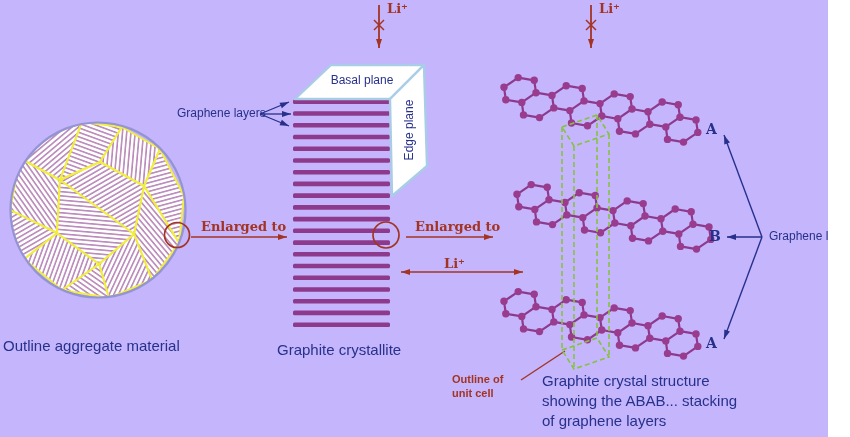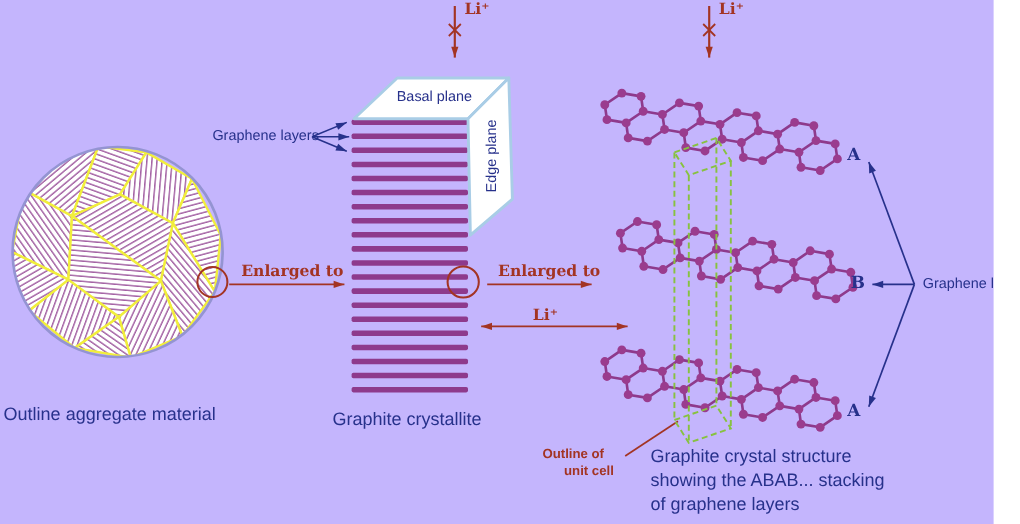--- a/index.html
+++ b/index.html
@@ -296,20 +296,20 @@
   <div class="lbl navy sm" style="left:769px;top:229px;">Graphene layers</div>
 
   <div class="lbl red serifb li" style="left:201px;top:219px;">Enlarged to</div>
   <div class="lbl red serifb li" style="left:415px;top:219px;">Enlarged to</div>
 
   <div class="lbl navy serifb abab" style="left:706px;top:121px;">A</div>
   <div class="lbl navy serifb abab" style="left:709px;top:228px;">B</div>
   <div class="lbl navy serifb abab" style="left:706px;top:335px;">A</div>
 
   <div class="lbl red outline-lbl" style="left:452px;top:373px;">Outline of</div>
-  <div class="lbl red outline-lbl" style="left:470px;top:387px;">unit cell</div>
+  <div class="lbl red outline-lbl" style="left:452px;top:387px;">unit cell</div>
 
   <div class="lbl navy cap" style="left:3px;top:337px;">Outline aggregate material</div>
   <div class="lbl navy cap" style="left:277px;top:341px;">Graphite crystallite</div>
   <div class="lbl navy cap" style="left:542px;top:372px;">Graphite crystal structure</div>
   <div class="lbl navy cap" style="left:542px;top:412px;">of graphene layers</div>
   <div class="lbl navy cap" style="left:542px;top:392px;">showing the ABAB... stacking</div>
 </div>
 
 </body></html>

